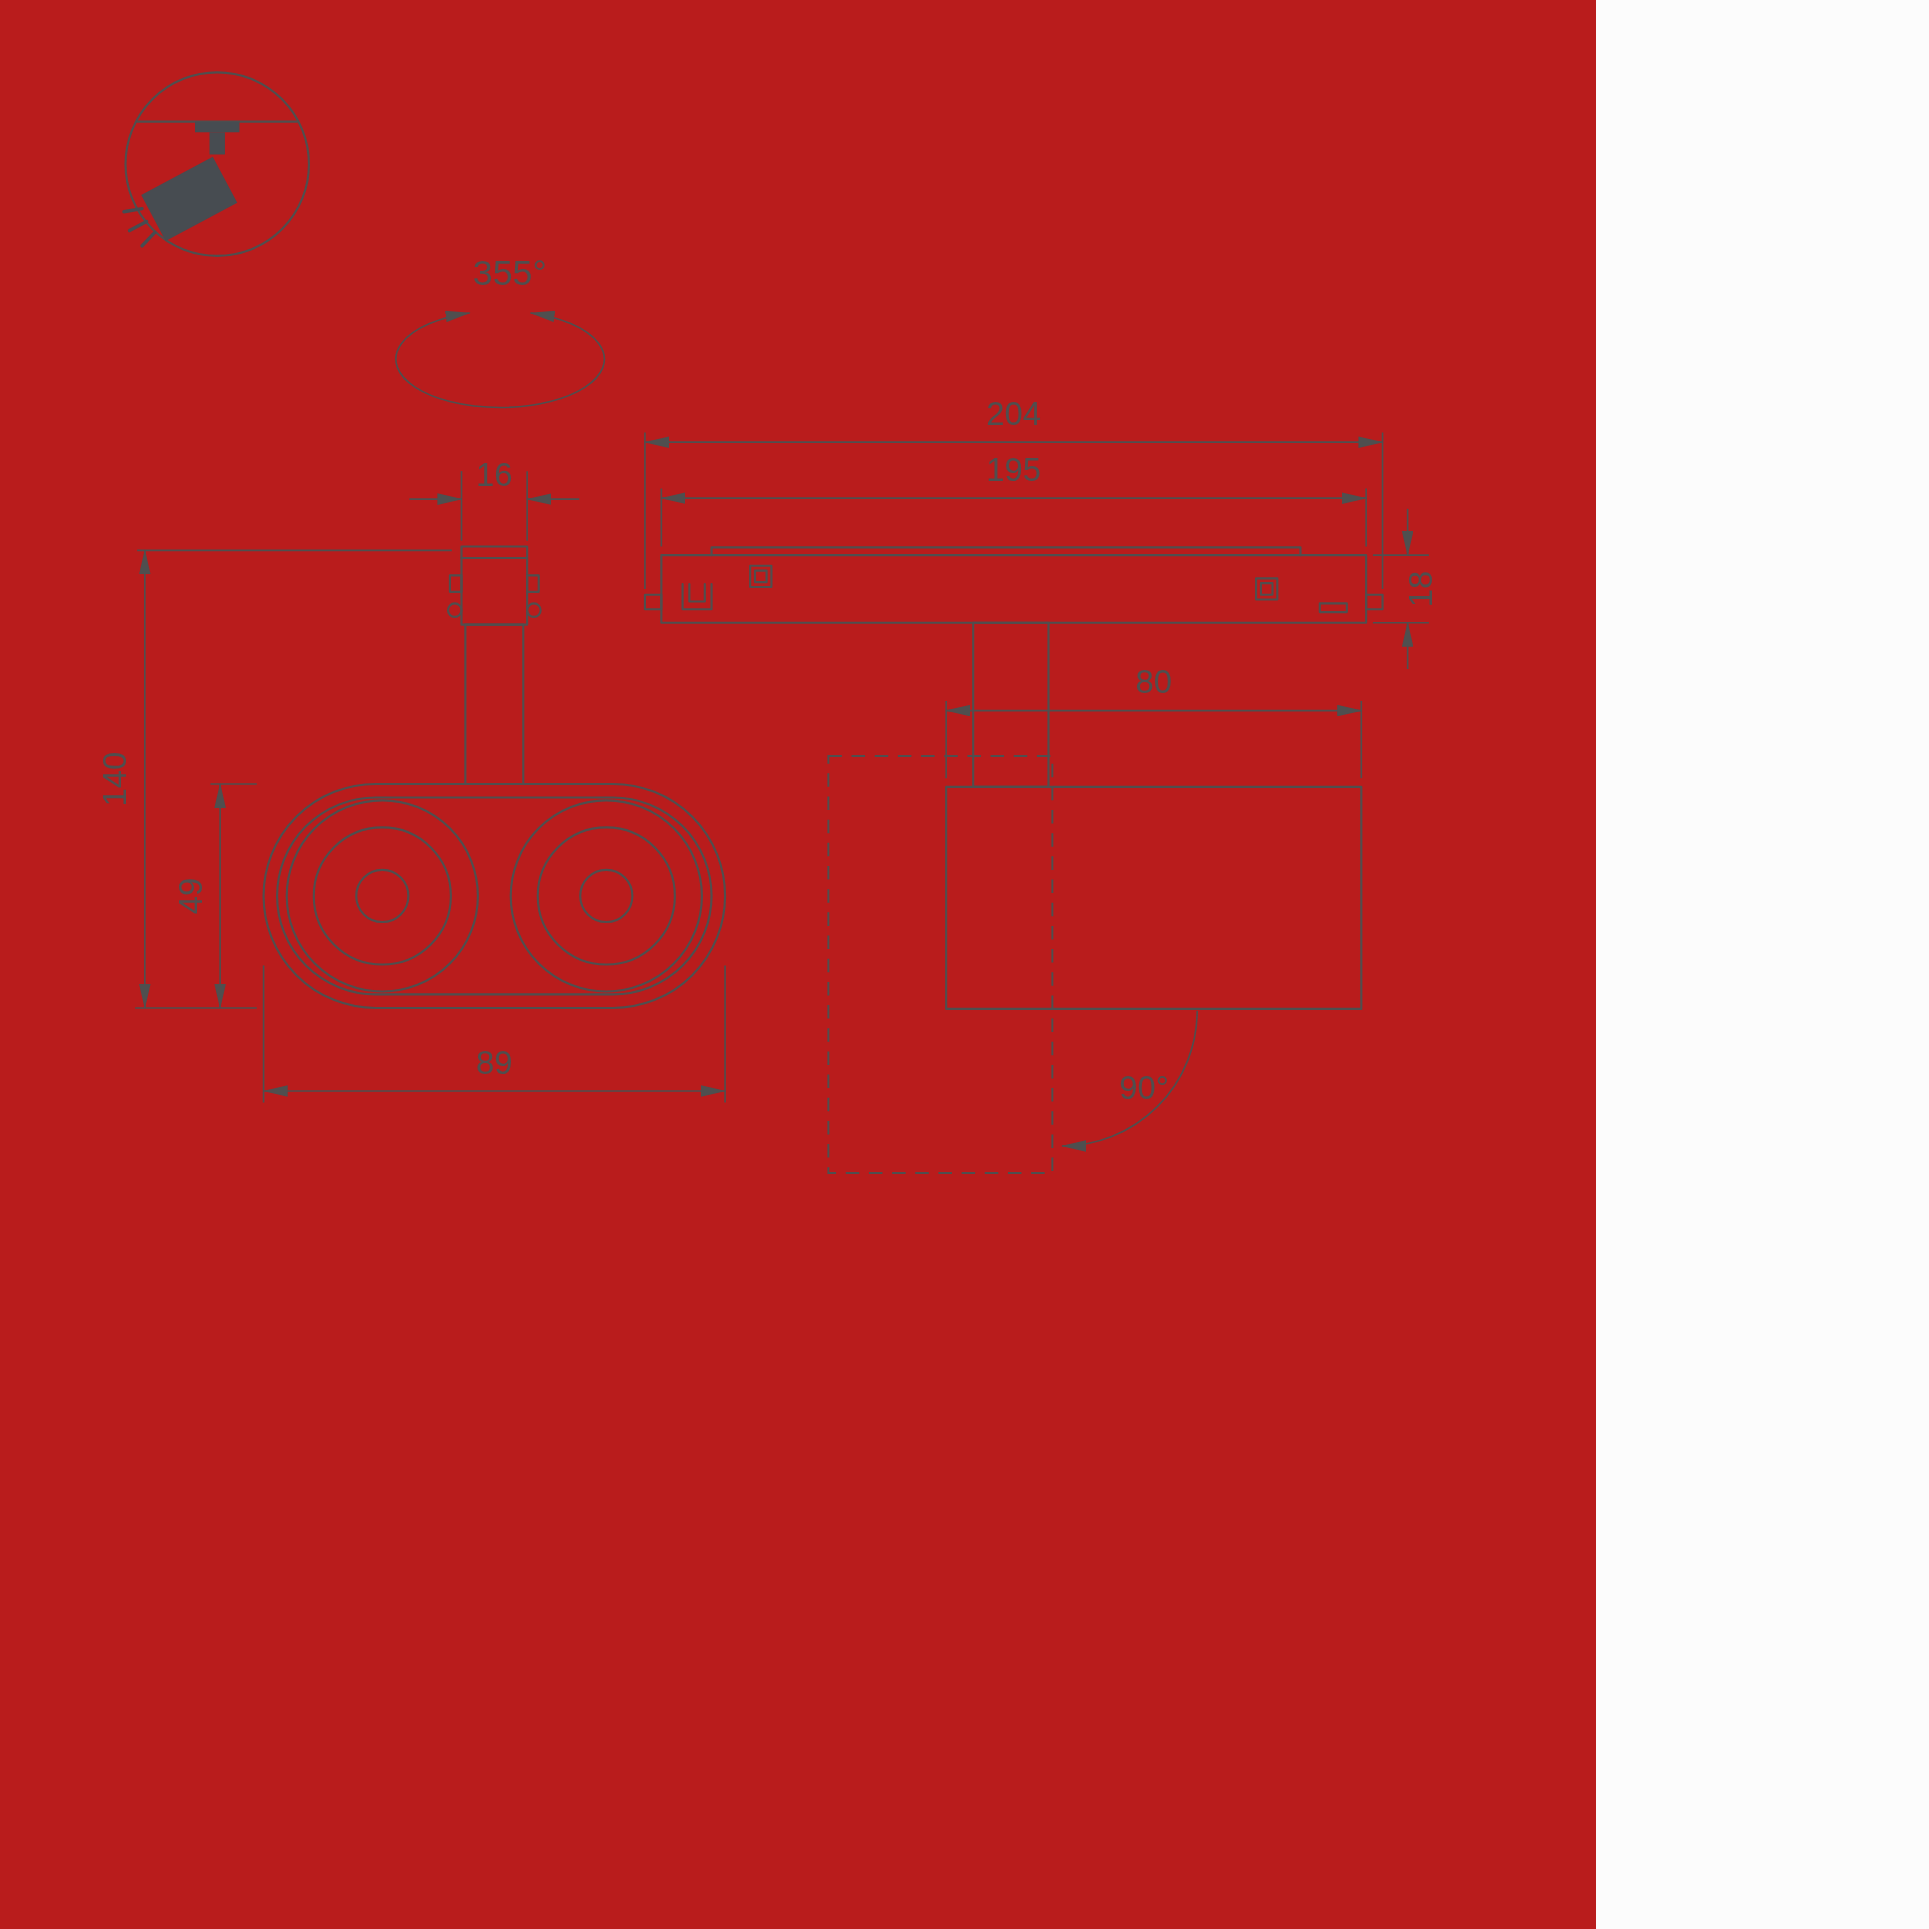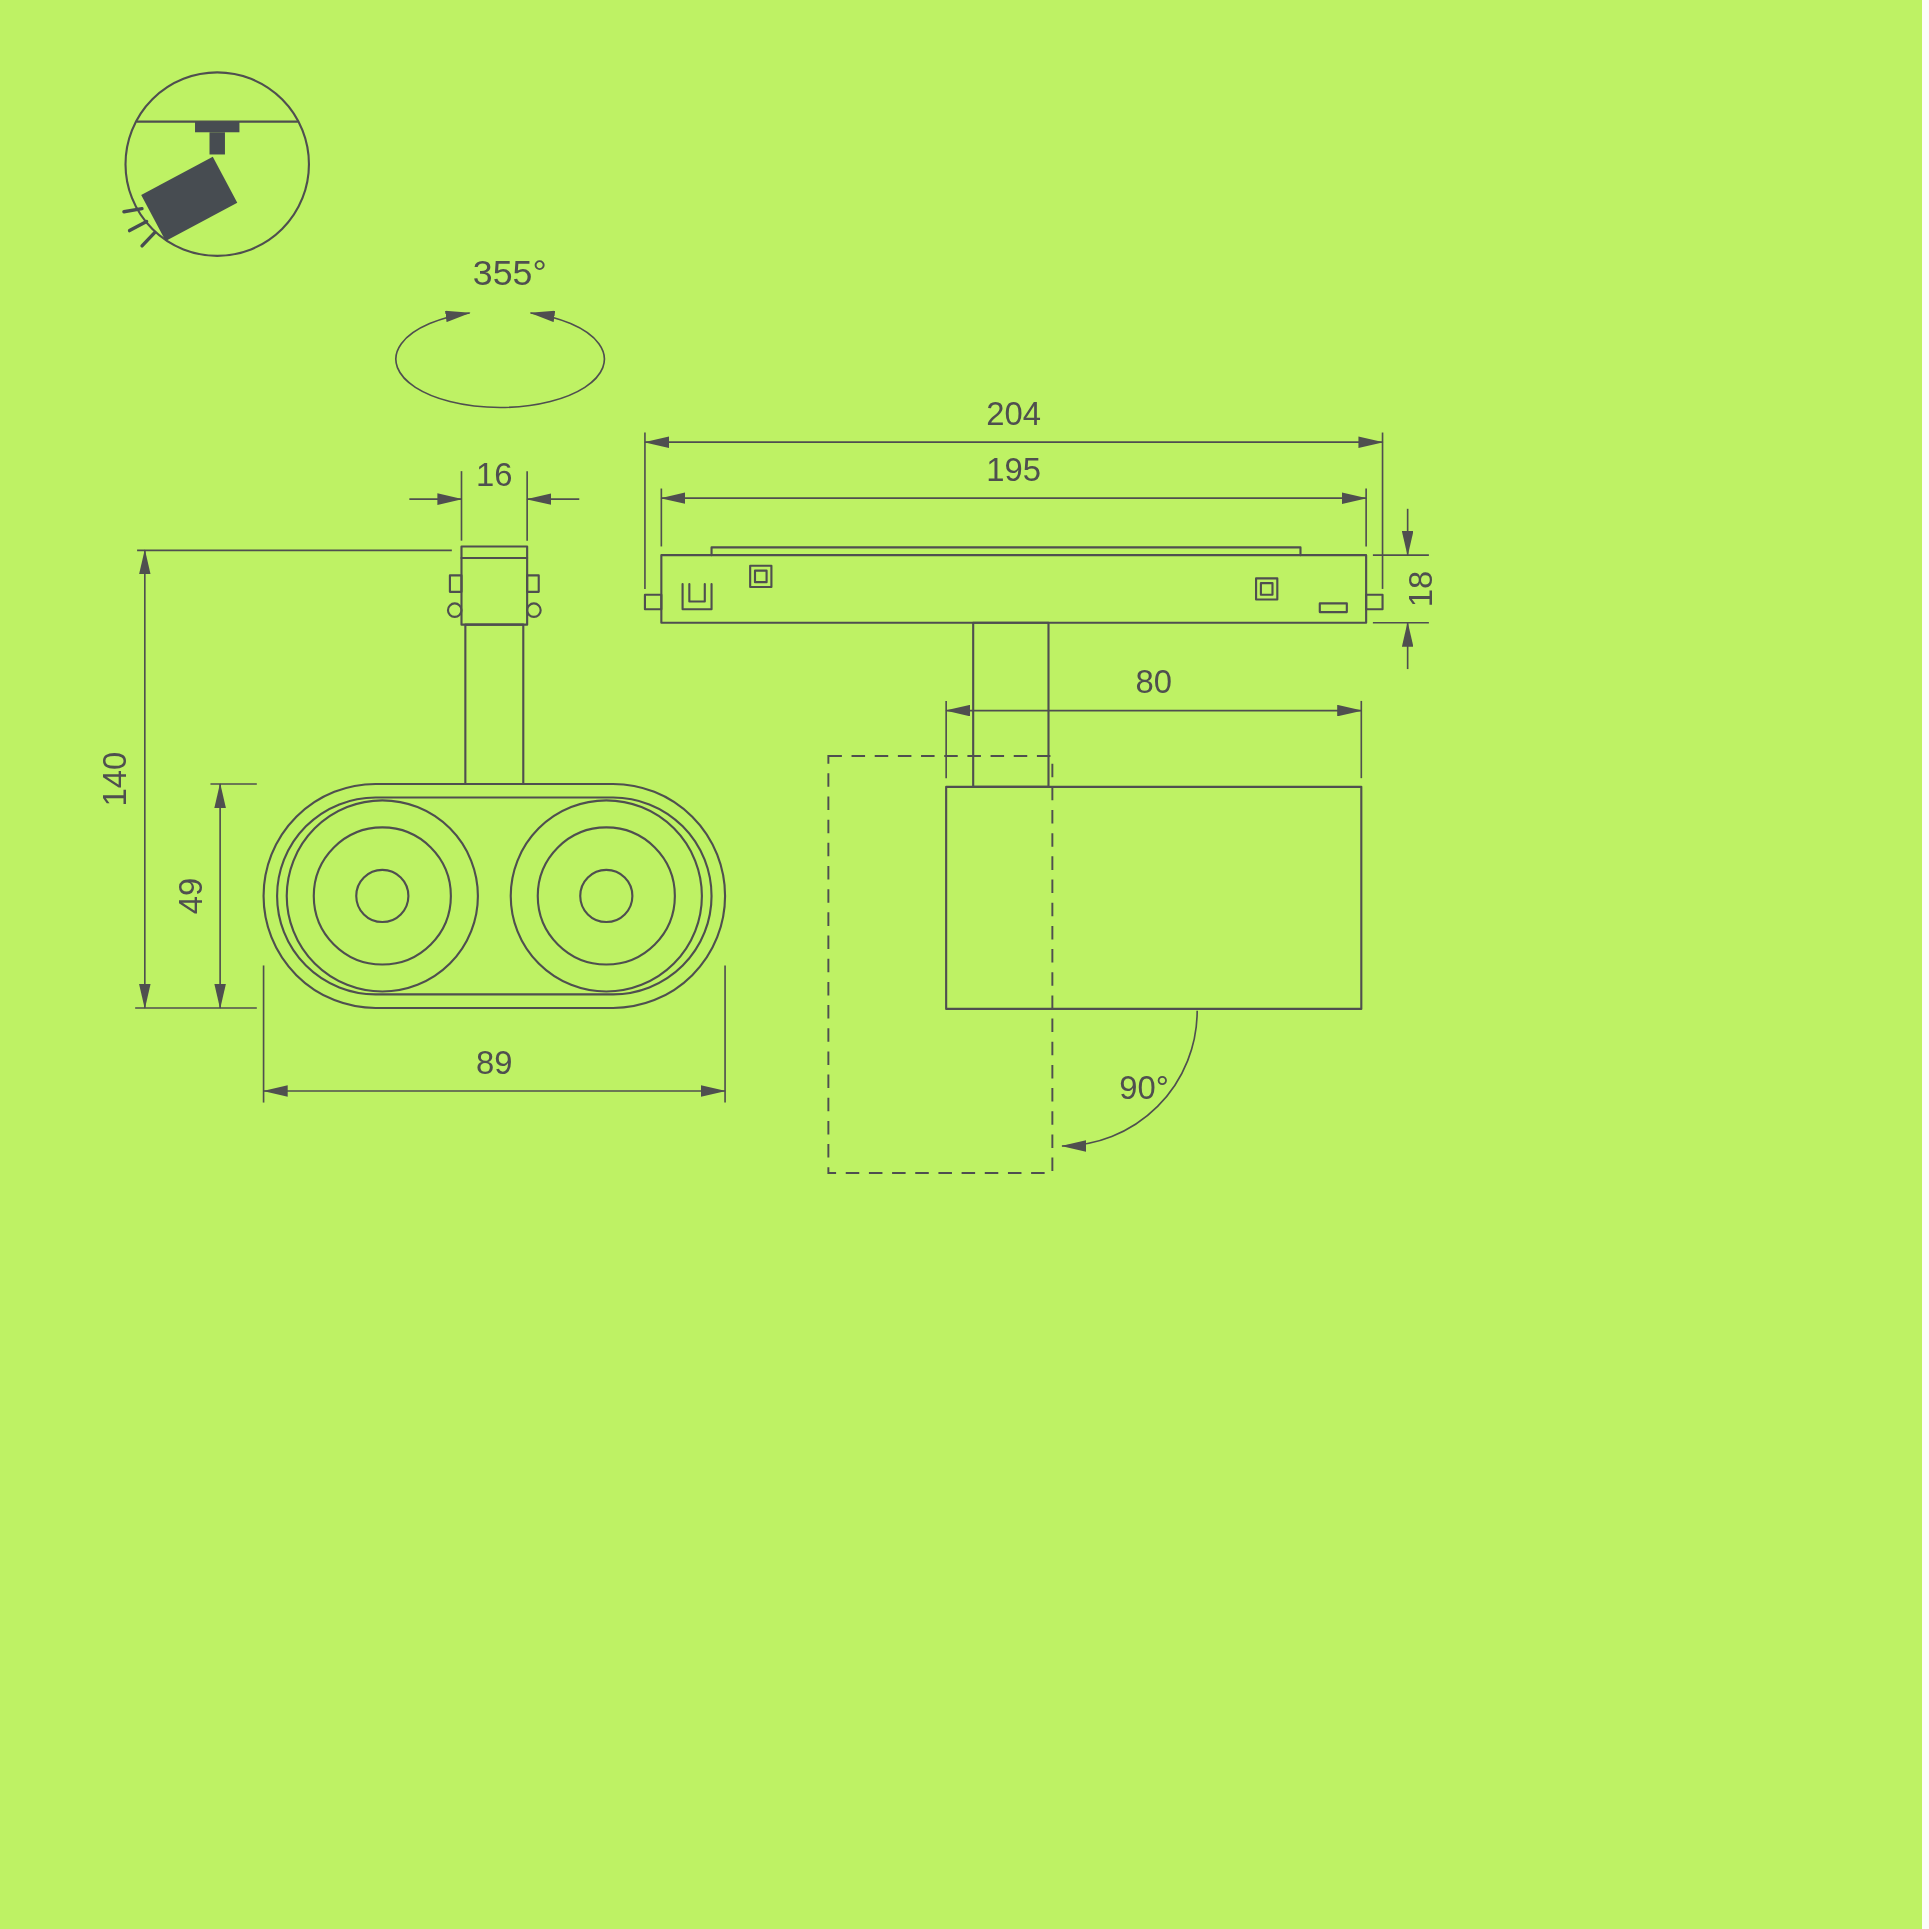--- a/index.html
+++ b/index.html
@@ -1,16 +1,16 @@
 <!DOCTYPE html>
 <html><head>
 <meta charset="utf-8">
 <style>
   html,body{margin:0;padding:0;background:#fcfcfc;}
-  .stage{width:1922px;height:1929px;position:relative;background:#bef264;overflow:hidden;}
+  .stage{width:1596px;height:1929px;position:relative;background:#b91c1c;overflow:hidden;}
   svg{display:block;}
   .o{fill:none;stroke:#4f4f4f;stroke-width:2.2;stroke-linejoin:round;stroke-linecap:round;}
   .d{fill:none;stroke:#4f4f4f;stroke-width:1.7;}
   .f{fill:#474c51;stroke:none;}
   .ray{stroke:#474c51;stroke-width:3.5;stroke-linecap:round;fill:none;}
   .dash{fill:none;stroke:#4f4f4f;stroke-width:2;stroke-dasharray:14 10;}
   text{font-family:"Liberation Sans", sans-serif;font-size:34px;fill:#4f4f4f;text-anchor:middle;}
   text.big{font-size:37px;}
 </style>
 </head>

